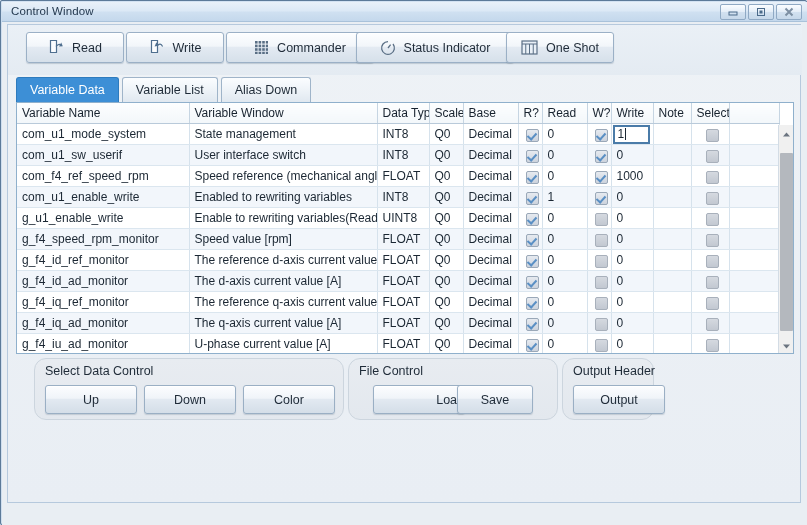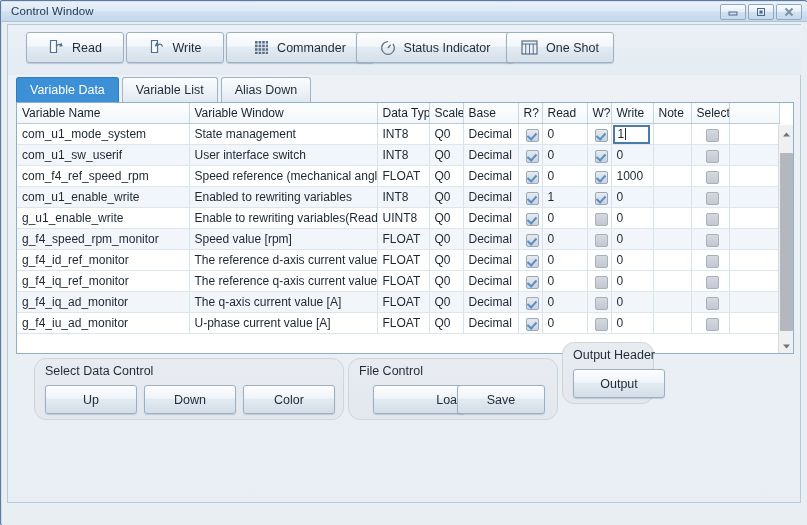--- a/index.html
+++ b/index.html
@@ -564,20 +564,34 @@
                   <td>Q0</td>
                   <td>Decimal</td>
                   <td class="c-center"><span class="chk on"></span></td>
                   <td>0</td>
                   <td class="c-center"><span class="chk disabled"></span></td>
                   <td>0</td>
                   <td></td>
                   <td class="c-center"><span class="chk disabled"></span></td>
                   <td></td>
                 </tr>
+                <tr class="r-even">
+                  <td>g_f4_id_ad_monitor</td>
+                  <td>The d-axis current value [A]</td>
+                  <td>FLOAT</td>
+                  <td>Q0</td>
+                  <td>Decimal</td>
+                  <td class="c-center"><span class="chk on"></span></td>
+                  <td>0</td>
+                  <td class="c-center"><span class="chk disabled"></span></td>
+                  <td>0</td>
+                  <td></td>
+                  <td class="c-center"><span class="chk disabled"></span></td>
+                  <td></td>
+                </tr>
                 <tr class="r-odd">
                   <td>g_f4_iq_ref_monitor</td>
                   <td>The reference q-axis current value</td>
                   <td>FLOAT</td>
                   <td>Q0</td>
                   <td>Decimal</td>
                   <td class="c-center"><span class="chk on"></span></td>
                   <td>0</td>
                   <td class="c-center"><span class="chk disabled"></span></td>
                   <td>0</td>
@@ -646,26 +660,26 @@
           <div class="gb-btn" style="left:208px;width:92px;">
             <span>Color</span>
           </div>
         </div>
 
         <div class="groupbox" style="left:332px;top:333px;width:210px;height:62px;">
           <div class="gb-title">File Control</div>
           <div class="gb-btn" style="left:24px;width:92px;justify-content:flex-end;">
             <span>Load</span>
           </div>
-          <div class="gb-btn" style="left:108px;width:88px;">
+          <div class="gb-btn" style="left:108px;width:76px;">
             <span>Save</span>
           </div>
         </div>
 
-        <div class="groupbox" style="left:546px;top:317px;width:92px;height:62px;">
+        <div class="groupbox" style="left:546px;top:333px;width:92px;height:62px;">
           <div class="gb-title">Output Header</div>
           <div class="gb-btn" style="left:10px;width:92px;">
             <span>Output</span>
           </div>
         </div>
 
       </div>
     </div>
   </div>
 </div>

